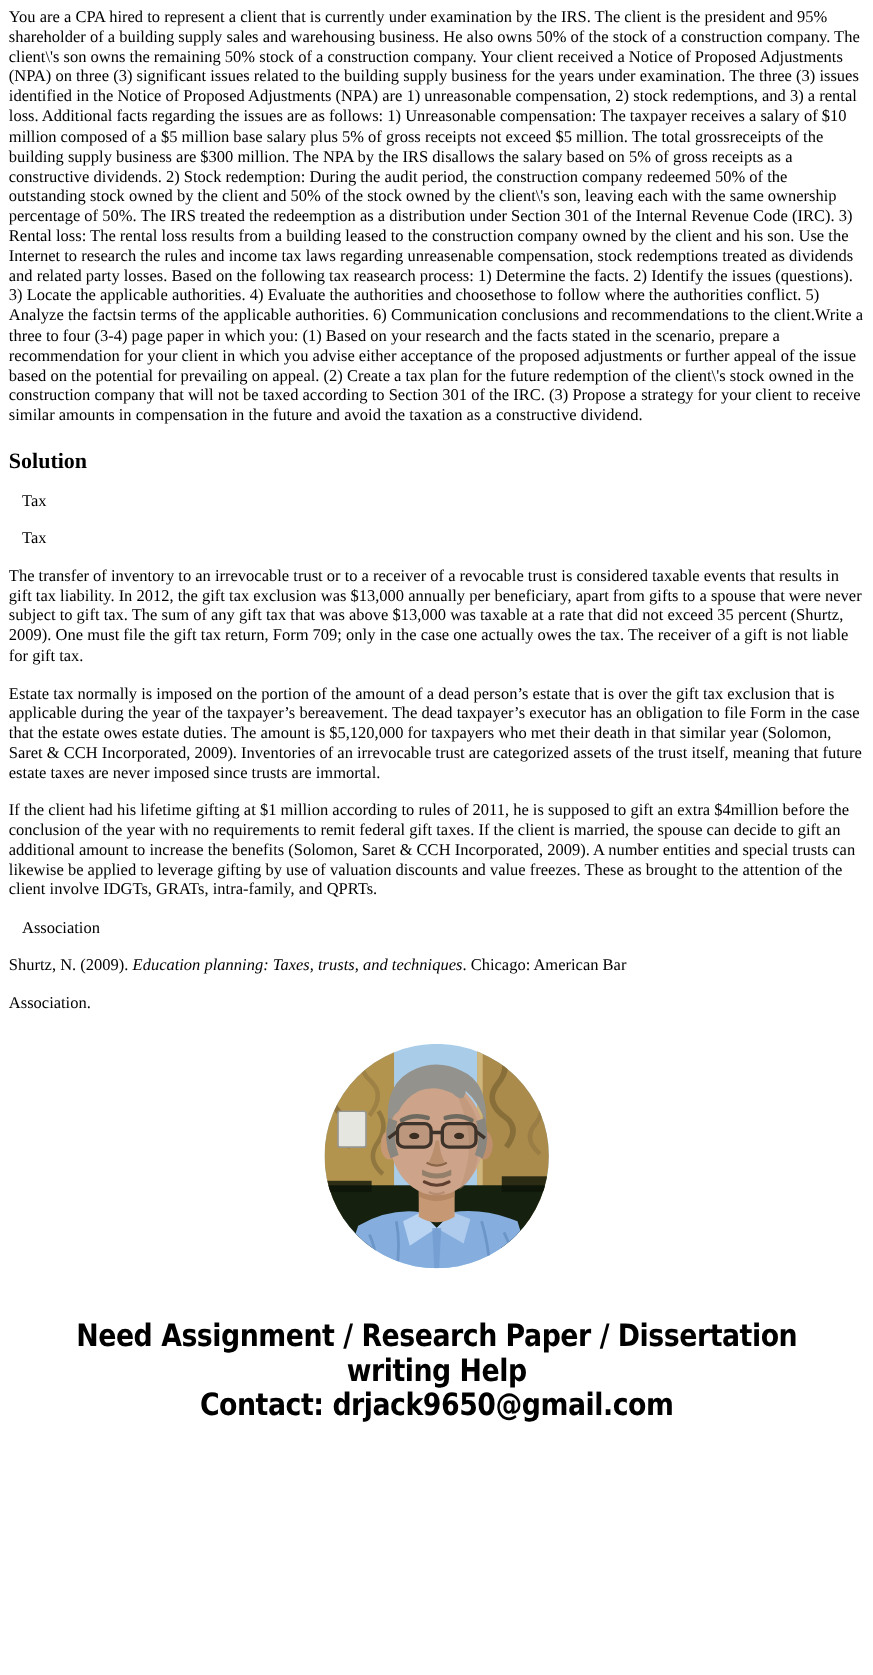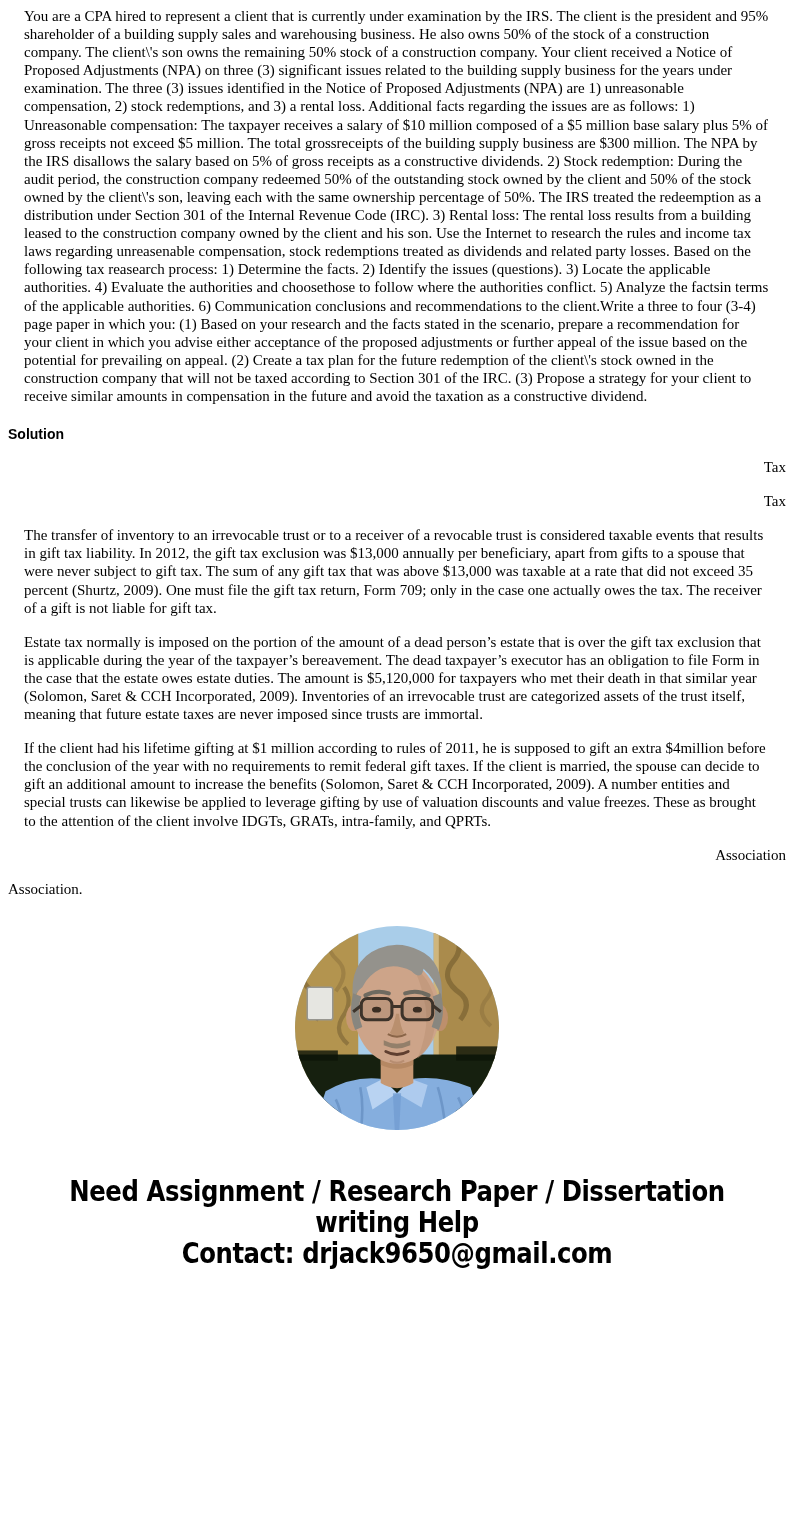--- a/index.html
+++ b/index.html
@@ -13,36 +13,35 @@
     height: 1523px;
     font-family: "Liberation Serif", serif;
     color: #000000;
   }
   .page {
     padding: 0 8px;
   }
   .body-text {
     font-size: 15px;
     line-height: 18.1px;
-    margin: 16px 16px;
+    margin: 16px 0;
     text-align: left;
   }
   .question {
     margin-top: 7px;
     margin-bottom: 0;
   }
   .solution-heading {
-    font-size: 14px;
+    font-size: 20px;
     font-weight: bold;
     margin: 21px 0 16px 0;
-    font-family: Liberation Sans, sans-serif;
+    font-family: Liberation Serif, serif;
   }
   .single-line {
-    margin: 16px 0;
-    text-align: right;
+    margin: 16px 12px;
   }
   .ref {
     margin: 16px 0;
   }
   .avatar-wrap {
     margin-top: 28px;
     text-align: center;
   }
   .avatar-wrap svg {
     display: inline-block;
@@ -73,20 +72,21 @@
   <p class="body-text single-line">Tax</p>
   <p class="body-text single-line">Tax</p>
 
   <p class="body-text">The transfer of inventory to an irrevocable trust or to a receiver of a revocable trust is considered taxable events that results in gift tax liability. In 2012, the gift tax exclusion was $13,000 annually per beneficiary, apart from gifts to a spouse that were never subject to gift tax. The sum of any gift tax that was above $13,000 was taxable at a rate that did not exceed 35 percent (Shurtz, 2009). One must file the gift tax return, Form 709; only in the case one actually owes the tax. The receiver of a gift is not liable for gift tax.</p>
   <p class="body-text">Estate tax normally is imposed on the portion of the amount of a dead person’s estate that is over the gift tax exclusion that is applicable during the year of the taxpayer’s bereavement. The dead taxpayer’s executor has an obligation to file Form in the case that the estate owes estate duties. The amount is $5,120,000 for taxpayers who met their death in that similar year (Solomon, Saret &amp; CCH Incorporated, 2009). Inventories of an irrevocable trust are categorized assets of the trust itself, meaning that future estate taxes are never imposed since trusts are immortal.</p>
 
   <p class="body-text">If the client had his lifetime gifting at $1 million according to rules of 2011, he is supposed to gift an extra $4million before the conclusion of the year with no requirements to remit federal gift taxes. If the client is married, the spouse can decide to gift an additional amount to increase the benefits (Solomon, Saret &amp; CCH Incorporated, 2009). A number entities and special trusts can likewise be applied to leverage gifting by use of valuation discounts and value freezes. These as brought to the attention of the client involve IDGTs, GRATs, intra-family, and QPRTs.</p>
 
   <p class="body-text single-line">Association</p>
 
+  <p class="body-text ref"><span>Shurtz, N. (2009). </span><i>Education planning: Taxes, trusts, and techniques</i><span>. Chicago: American Bar</span></p>
 
   <p class="body-text ref">Association.</p>
 
 
   <div class="avatar-wrap">
     <svg width="204" height="204" viewBox="0 0 200 200" aria-hidden="true">
       <defs>
         <clipPath id="avclip">
             <circle cx="100" cy="100" r="100"></circle>
           </clipPath>

